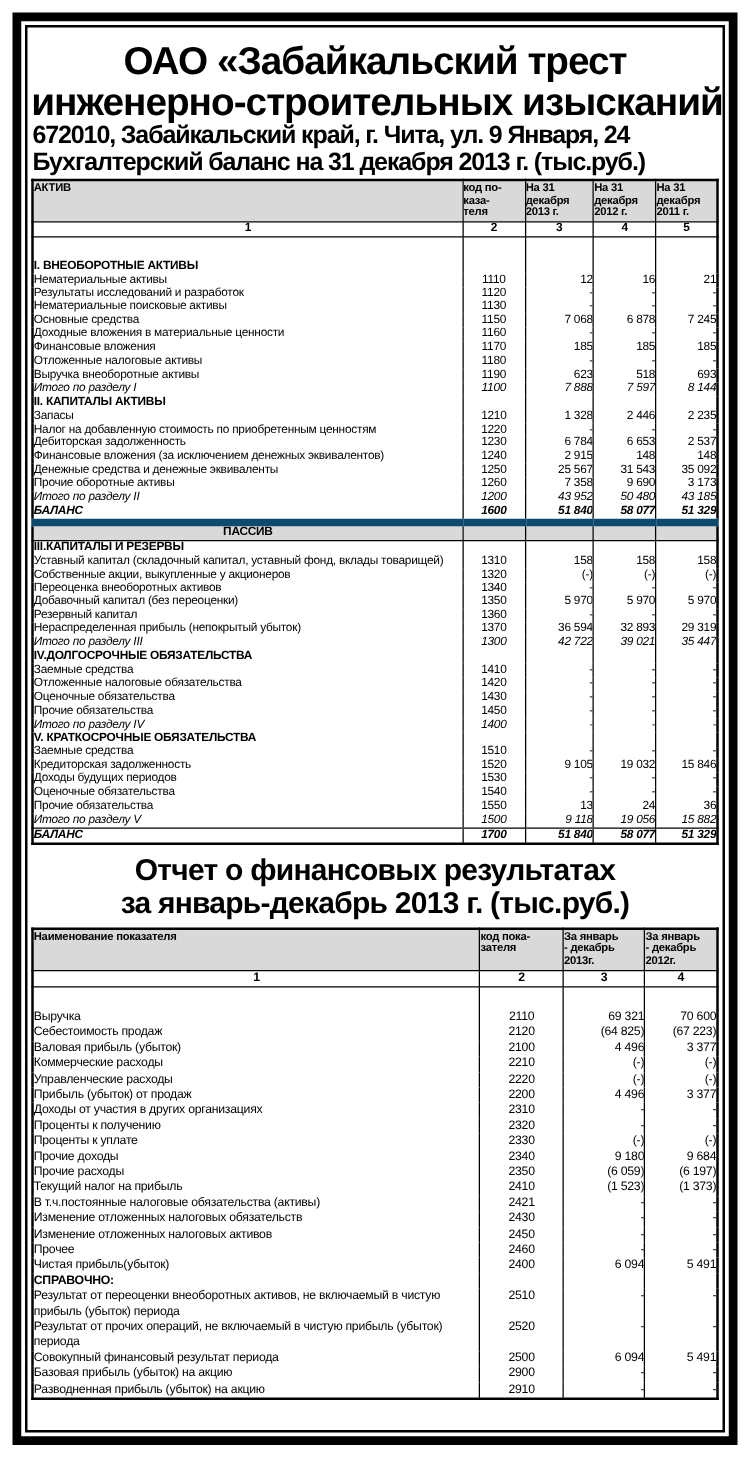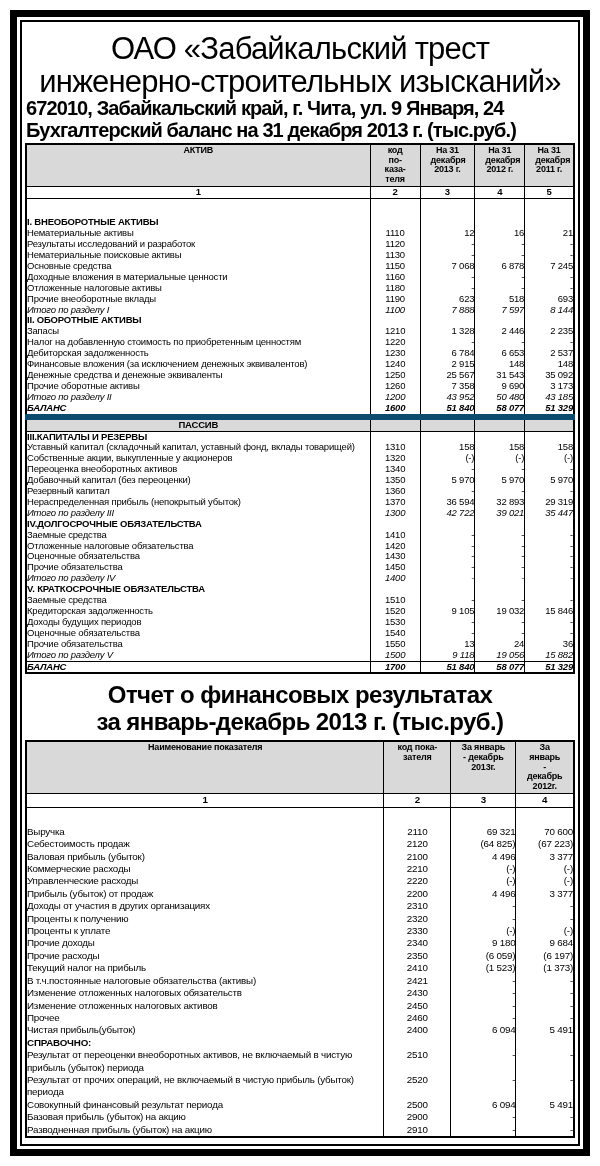--- a/index.html
+++ b/index.html
@@ -10,37 +10,37 @@
   .frame-outer {
     position:absolute; left:10px; top:10px; width:580px; height:1146px;
     border:7px solid #000; box-sizing:border-box;
   }
   .frame-inner {
     position:absolute; left:3px; top:3px; right:3px; bottom:3px;
     border:2px solid #000; padding:2px 3px; overflow:hidden;
   }
   .title-block { margin-top:8px; }
   .title-main {
-    font-size:31px; font-weight:normal; text-align:center;
+    font-size:31px; font-weight:bold; text-align:center;
     line-height:33px; letter-spacing:-0.8px; white-space:nowrap;
   }
   .title-sub {
     font-size:20px; font-weight:bold; text-align:left;
     line-height:21.5px; letter-spacing:-0.9px; white-space:nowrap; padding-left:1px;
   }
   .doc-table {
     width:100%; border-collapse:collapse; table-layout:fixed;
     border:2px solid #000; letter-spacing:-0.2px; margin-top:2px;
   }
   .doc-table td, .doc-table th { vertical-align:top; overflow:hidden; padding:0; }
   .doc-table th:not(:last-child), .doc-table td:not(:last-child) { border-right:1px solid #000; }
   .doc-table th {
-    background:#d9d9d9; font-weight:bold; text-align:center;
+    background:#d9d9d9; font-weight:bold; text-align:left;
     font-size:9px; line-height:9.6px; white-space:pre-line;
-    border-bottom:1.5px solid #000; padding:1px 10px 2px;
+    border-bottom:1.5px solid #000; padding:1px 0 2px;
   }
   .num td {
     font-weight:bold; text-align:center; font-size:10px; line-height:11px;
     border-bottom:1.5px solid #000;
   }
   .bal td { font-size:9.5px; line-height:10.9px; }
   .fin td { font-size:9.8px; line-height:12.4px; }
   .cell-label { text-align:left; padding-left:2px; }
   .cell-code { text-align:center; }
   .cell-val { text-align:right; padding-right:2px; }
@@ -147,42 +147,49 @@
             <td class="cell-val">7 245</td>
           </tr>
           <tr>
             <td class="cell-label">Доходные вложения в материальные ценности</td>
             <td class="cell-code">1160</td>
             <td class="cell-val">-</td>
             <td class="cell-val">-</td>
             <td class="cell-val">-</td>
           </tr>
           <tr>
+            <td class="cell-label">Финансовые вложения</td>
+            <td class="cell-code">1170</td>
+            <td class="cell-val">185</td>
+            <td class="cell-val">185</td>
+            <td class="cell-val">185</td>
+          </tr>
+          <tr>
             <td class="cell-label">Отложенные налоговые активы</td>
             <td class="cell-code">1180</td>
             <td class="cell-val">-</td>
             <td class="cell-val">-</td>
             <td class="cell-val">-</td>
           </tr>
           <tr>
-            <td class="cell-label">Прочие внеоборотные вклады</td>
+            <td class="cell-label">Выручка внеоборотные активы</td>
             <td class="cell-code">1190</td>
             <td class="cell-val">623</td>
             <td class="cell-val">518</td>
             <td class="cell-val">693</td>
           </tr>
           <tr class="row-total">
             <td class="cell-label">Итого по разделу I</td>
             <td class="cell-code">1100</td>
             <td class="cell-val">7 888</td>
             <td class="cell-val">7 597</td>
             <td class="cell-val">8 144</td>
           </tr>
           <tr class="row-section">
-            <td class="cell-label">II. ОБОРОТНЫЕ  АКТИВЫ</td>
+            <td class="cell-label">II. КАПИТАЛЫ  АКТИВЫ</td>
             <td class="cell-code"></td>
             <td class="cell-val"></td>
             <td class="cell-val"></td>
             <td class="cell-val"></td>
           </tr>
           <tr>
             <td class="cell-label">Запасы</td>
             <td class="cell-code">1210</td>
             <td class="cell-val">1 328</td>
             <td class="cell-val">2 446</td>

